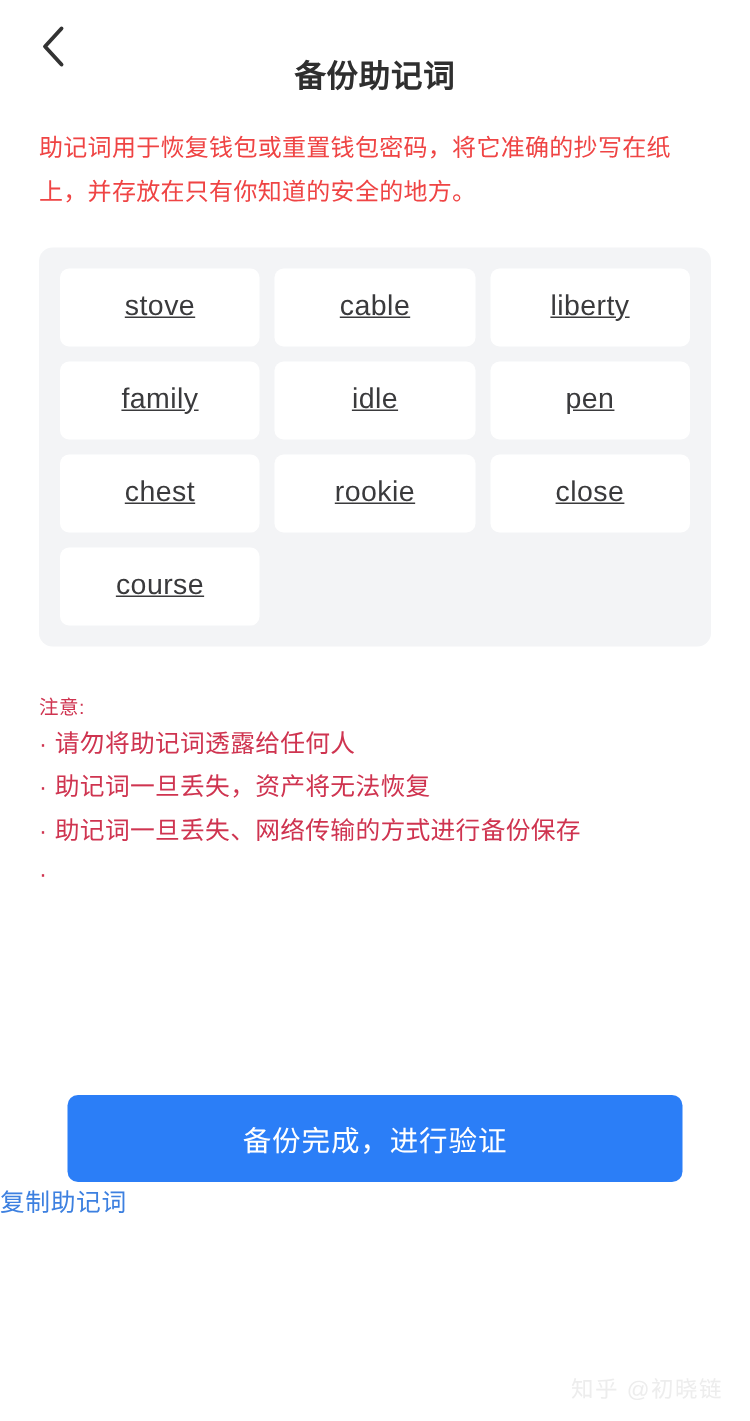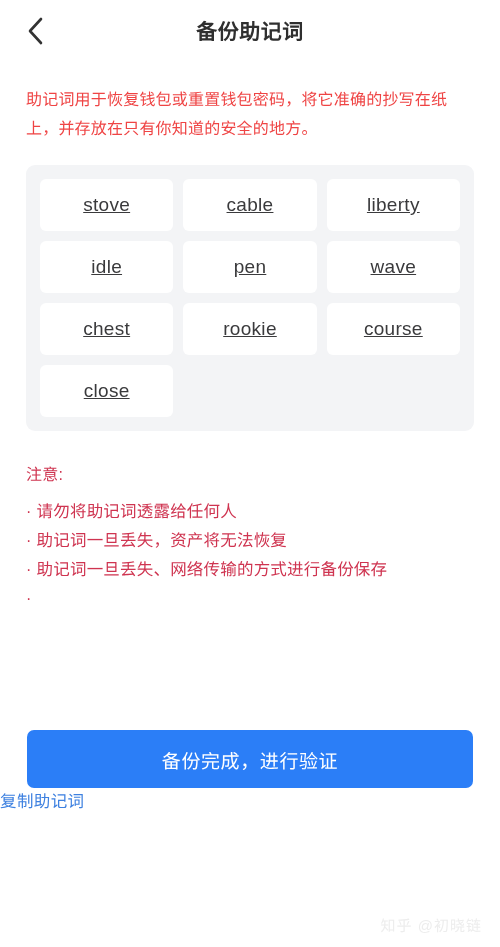--- a/index.html
+++ b/index.html
@@ -22,21 +22,21 @@
     position: relative;
     box-sizing: border-box;
     background: #ffffff;
   }
 
   
   .header {
     height: 62px;
     position: relative;
     display: flex;
-    align-items: center;
+    align-items: flex-end;
     justify-content: center;
     background: #ffffff;
   }
   .back-btn {
     position: absolute;
     left: 14px;
     top: 50%;
     transform: translateY(-50%);
     width: 44px;
     height: 44px;
@@ -91,24 +91,24 @@
     user-select: none;
     text-decoration: underline;
   }
 
   
   .warning {
     margin: 30px 26px 0 26px;
     color: #cf3450;
   }
   .warning-title {
-    font-size: 16px;
+    font-size: 13px;
     font-weight: 400;
     letter-spacing: 0.3px;
-    margin-bottom: 12px;
+    margin-bottom: 2px;
   }
   .warning-list {
     list-style: none;
     margin: 0;
     padding: 0;
   }
   .warning-item {
     font-size: 16.5px;
     line-height: 29px;
     letter-spacing: 0.2px;
@@ -123,21 +123,21 @@
 
   
   .actions {
     position: absolute;
     left: 0;
     right: 0;
     top: 730px;
   }
   .primary-button {
     display: block;
-    width: 446px;
+    width: 410px;
     height: 58px;
     margin: 0 auto;
     background: #2b7ef7;
     color: #ffffff;
     border: none;
     border-radius: 7px;
     font-size: 19px;
     font-family: inherit;
     letter-spacing: 0.6px;
     cursor: pointer;
@@ -179,27 +179,27 @@
     </button>
     <div class="header-title">备份助记词</div>
   </div>
 
   <p class="description">助记词用于恢复钱包或重置钱包密码，将它准确的抄写在纸上，并存放在只有你知道的安全的地方。</p>
 
   <div class="mnemonic-card">
     <div class="word-chip">stove</div>
     <div class="word-chip">cable</div>
     <div class="word-chip">liberty</div>
+    <div class="word-chip">family</div>
     <div class="word-chip">idle</div>
     <div class="word-chip">pen</div>
-    <div class="word-chip">wave</div>
     <div class="word-chip">chest</div>
     <div class="word-chip">rookie</div>
+    <div class="word-chip">close</div>
     <div class="word-chip">course</div>
-    <div class="word-chip">close</div>
   </div>
 
   <div class="warning">
     <div class="warning-title">注意:</div>
     <ul class="warning-list">
       <li class="warning-item">
         <span class="bullet">·</span>
         <span>请勿将助记词透露给任何人</span>
       </li>
       <li class="warning-item">

